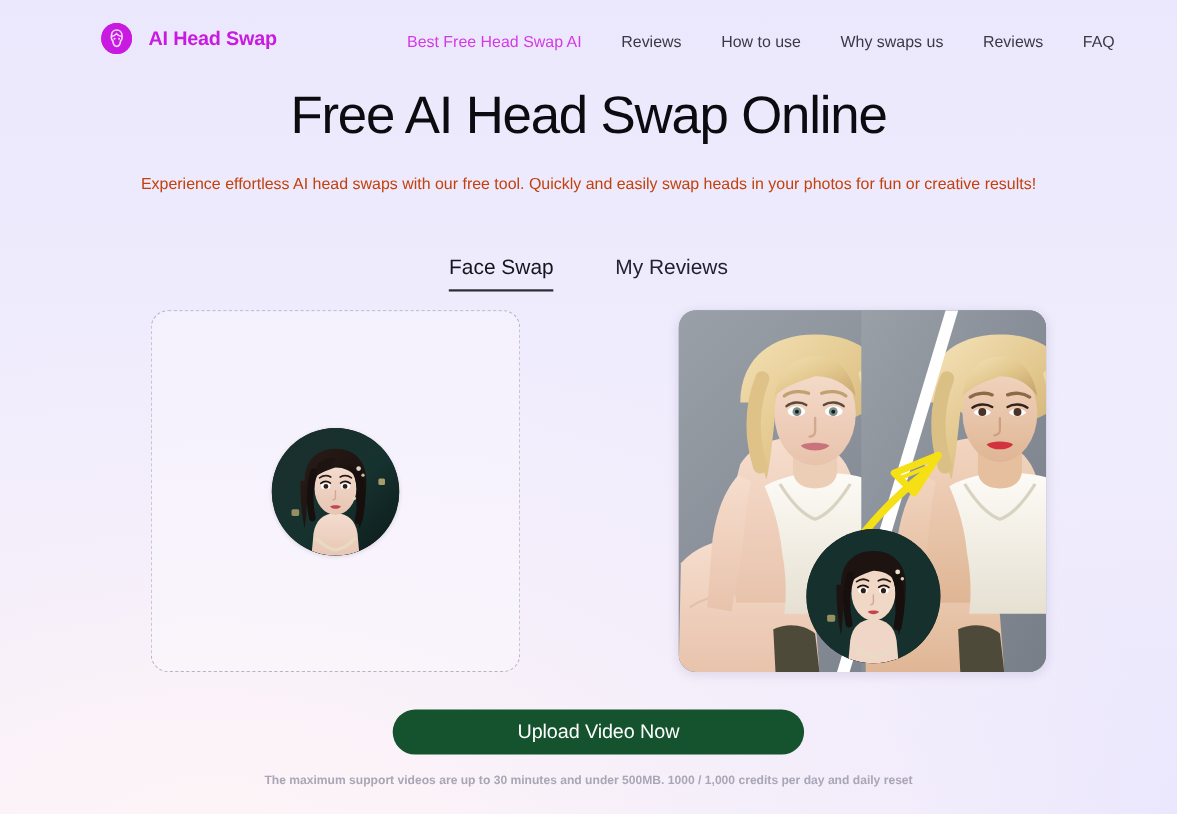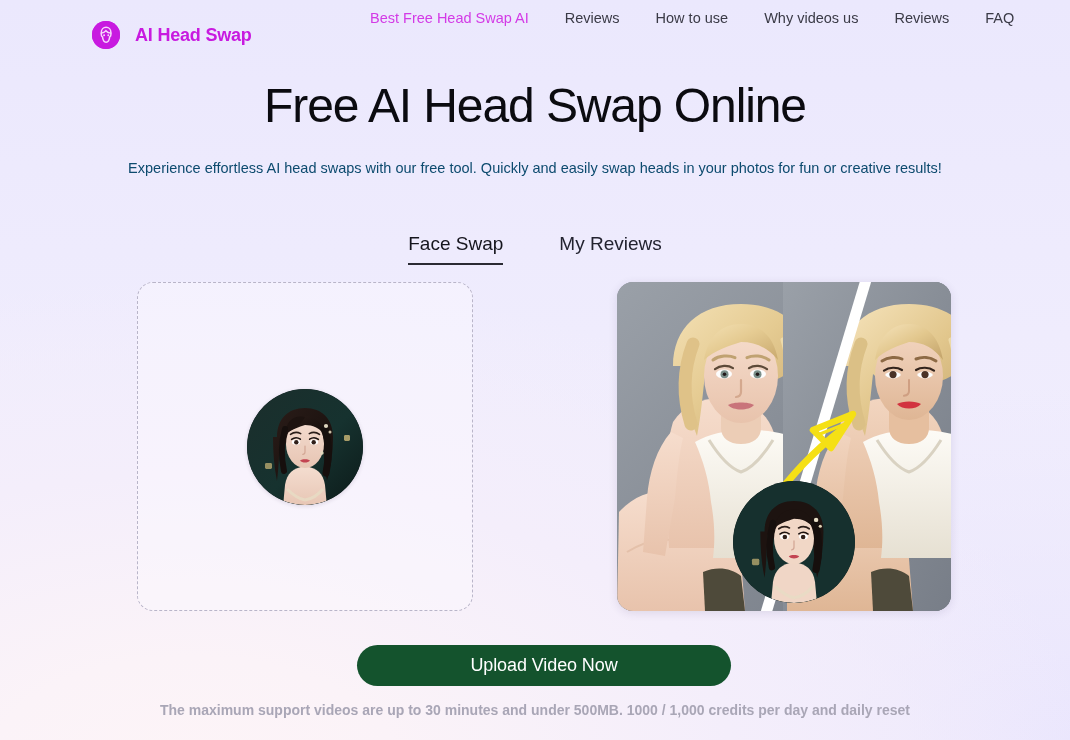--- a/index.html
+++ b/index.html
@@ -40,42 +40,42 @@
     flex:0 0 auto;
     position:relative;
   }
   .brand-mark svg { display:block; }
   .brand-name {
     font-size:18px; font-weight:700; letter-spacing:-0.2px;
     color:#c81ae0; white-space:nowrap;
   }
 
   .nav {
-    position:absolute; left:370px; top:9px;
+    position:absolute; left:370px; top:30px;
     display:flex; align-items:center; gap:0;
     white-space:nowrap;
   }
   .nav a {
     font-size:14.5px; color:#3a3a46; text-decoration:none;
     padding:0 18px; cursor:pointer; line-height:19px;
   }
   .nav a:first-child { padding-left:0; }
   .nav a.active { color:#d33ae6; }
 
   
   .hero-title {
     position:absolute; top:78px; left:0; right:0;
     text-align:center;
     font-size:48px; font-weight:400; letter-spacing:-1.1px;
     color:#0b0b10; line-height:56px;
   }
   .hero-sub {
     position:absolute; top:158px; left:0; right:0;
     text-align:center;
-    font-size:14.5px; color:#0c4a6e; line-height:20px;
+    font-size:14.5px; color:#c2410c; line-height:20px;
   }
 
   
   .tabs {
     position:absolute; top:232px; left:0; right:0;
     display:flex; justify-content:center; align-items:flex-end; gap:56px;
   }
   .tab {
     font-size:19px; color:#232330; cursor:pointer;
     padding-bottom:7px; line-height:24px;
@@ -126,21 +126,21 @@
     width:374px; height:41px; border-radius:21px;
     background:#14532d;
     color:#ffffff; font-size:18px; font-weight:400; letter-spacing:-0.1px;
     display:flex; align-items:center; justify-content:center;
     border:none; cursor:pointer;
     font-family:"Liberation Sans", sans-serif;
   }
   .fineprint {
     position:absolute; top:702px; left:0; right:0;
     text-align:center;
-    font-size:14px; font-weight:700; color:#a9a6b6; line-height:16px;
+    font-size:11px; font-weight:700; color:#a9a6b6; line-height:16px;
   }
 </style>
 </head>
 <body>
 
 <div class="page">
   <div class="bg-base"></div>
 
   <div class="header">
 
@@ -155,21 +155,21 @@
           <circle cx="16.3" cy="14.2" r="0.95" fill="#f6d9fb"></circle>
         </svg>
       </span>
       <span class="brand-name">AI Head Swap</span>
     </div>
 
     <nav class="nav">
       <a href="#" class="active">Best Free Head Swap AI</a>
       <a href="#">Reviews</a>
       <a href="#">How to use</a>
-      <a href="#">Why videos us</a>
+      <a href="#">Why swaps us</a>
       <a href="#">Reviews</a>
       <a href="#">FAQ</a>
     </nav>
   </div>
 
   <h1 class="hero-title">Free AI Head Swap Online</h1>
   <p class="hero-sub">Experience effortless AI head swaps with our free tool. Quickly and easily swap heads in your photos for fun or creative results!</p>
 
   <div class="tabs">
     <div class="tab active">Face Swap</div>

